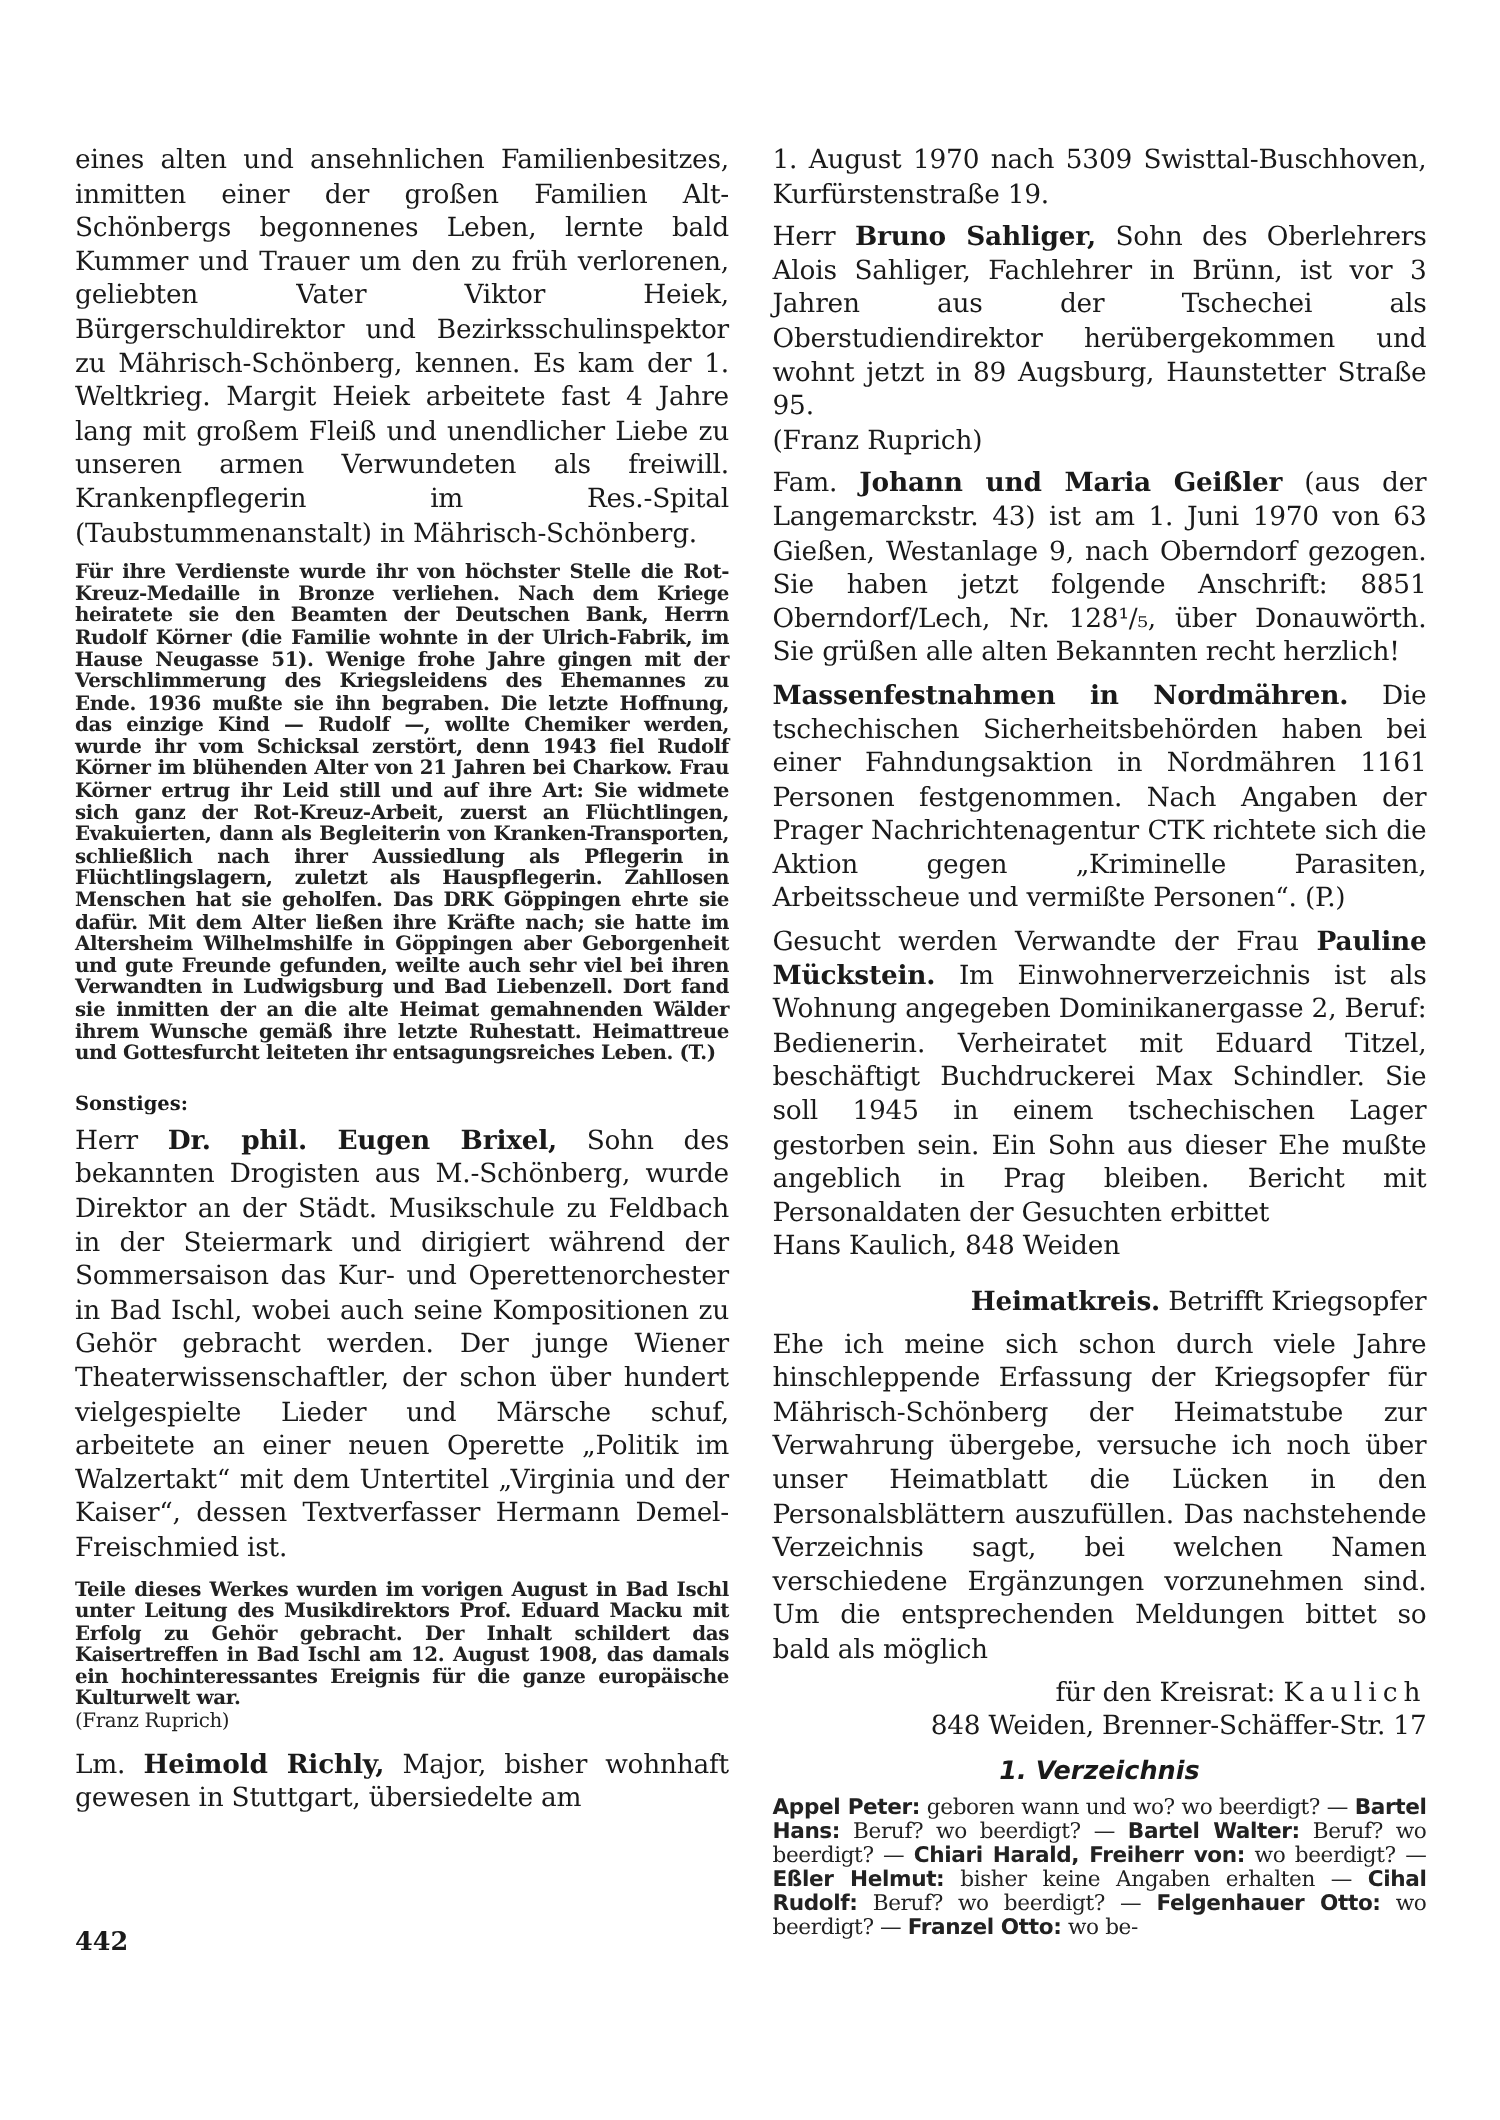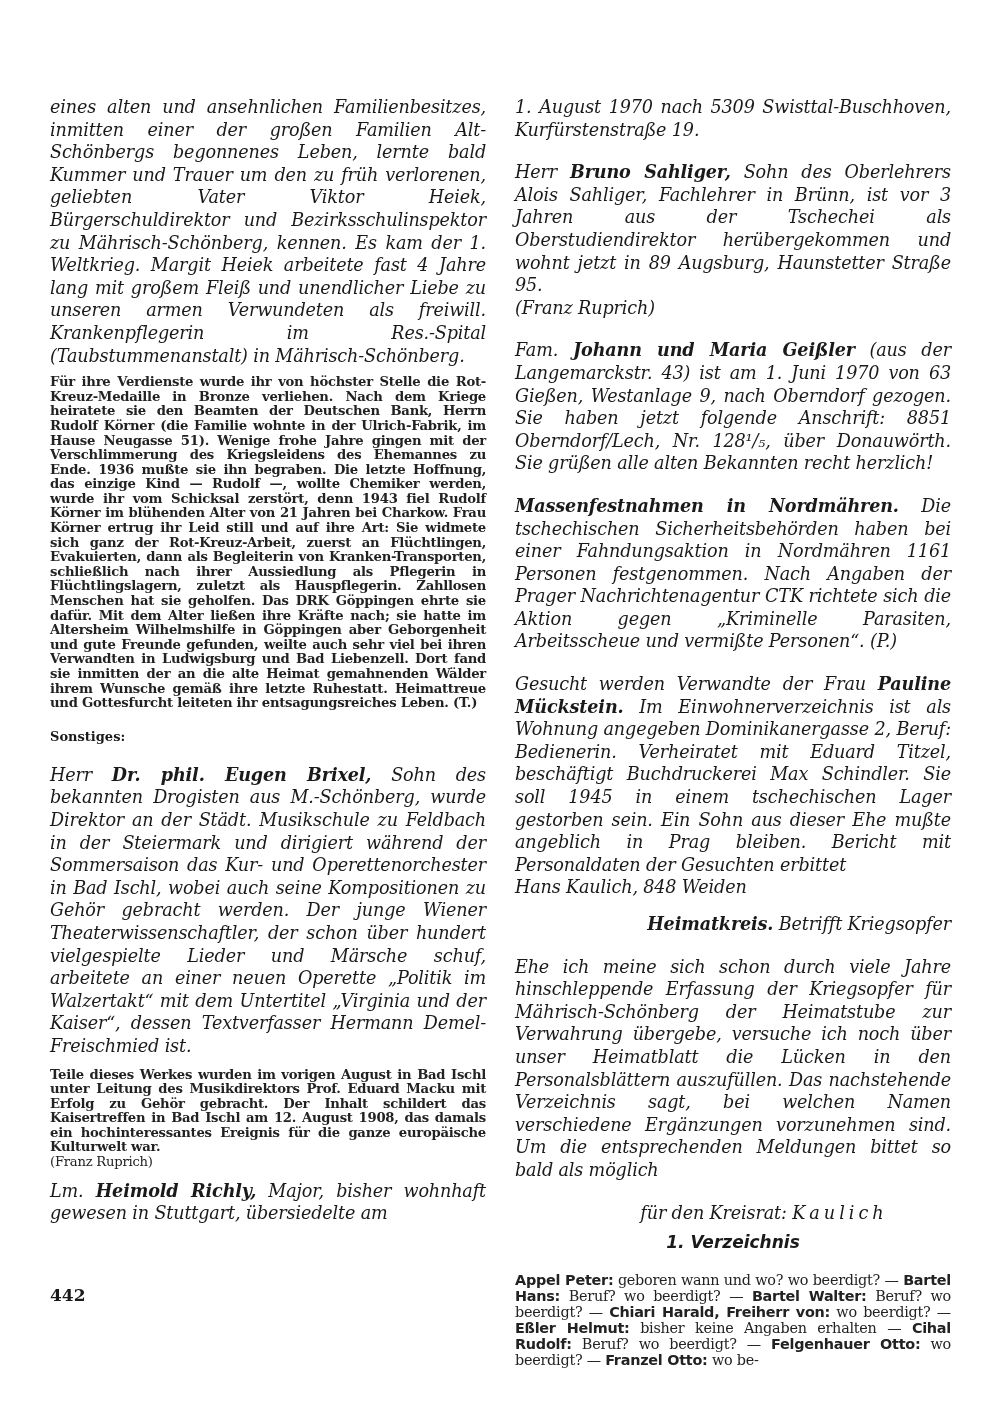--- a/index.html
+++ b/index.html
@@ -1,33 +1,33 @@
 <!DOCTYPE html>
 <html><head>
 <meta charset="utf-8">
 <style>
   html, body { margin: 0; padding: 0; background: #ffffff; }
   body { width: 1000px; height: 1413px; position: relative; overflow: hidden; color: #1a1a1a; }
   .col { position: absolute; }
   #left { left: 50px; top: 96px; width: 436px; }
   #right { left: 515px; top: 96px; width: 436px; }
-  .big { font-family: "DejaVu Serif", serif; font-size: 17.6px; line-height: 22.6px; text-align: justify; margin: 0; letter-spacing: -0.15px; font-style: italic; }
+  .big { font-family: "DejaVu Serif", serif; font-size: 17.6px; line-height: 22.6px; text-align: justify; margin: 0; letter-spacing: -0.15px; }
   .small { font-family: "DejaVu Serif", serif; font-size: 13.2px; line-height: 14.6px; text-align: justify; margin: 0; font-weight: bold; letter-spacing: -0.25px; color: #222; }
   .serif-in-small { font-family: "DejaVu Serif", serif; font-weight: normal; }
   .b { font-weight: bold; }
   .sans-b { font-family: "DejaVu Sans", sans-serif; font-weight: bold; }
   .right { }
   .heading { font-family: "DejaVu Serif", serif; font-weight: bold; font-size: 13px; margin: 0; }
   .center-title { font-family: "DejaVu Sans", sans-serif; font-weight: bold; font-size: 17px; text-align: center; margin: 0; font-style: italic; }
   .spaced { letter-spacing: 4px; }
-  .gap6 { margin-top: 20px; }
+  .gap6 { margin-top: 6px; }
   .gap8 { margin-top: 8px; }
   .gap10 { margin-top: 10px; }
   .gap14 { margin-top: 14px; }
-  .indent-sig { padding-left: 62px; text-align: center; }
+  .indent-sig { padding-left: 62px; text-align: right; }
   #page-number { position: absolute; left: 50px; top: 1285px; font-family: "DejaVu Serif", serif; font-weight: bold; font-size: 17px; }
 </style>
 </head>
 <body>
 
 <div id="left" class="col">
   <p class="big">eines alten und ansehnlichen Familienbesitzes, inmitten einer der großen Familien Alt-Schönbergs begonnenes Leben, lernte bald Kummer und Trauer um den zu früh verlorenen, geliebten Vater Viktor Heiek, Bürgerschuldirektor und Bezirksschulinspektor zu Mährisch-Schönberg, kennen. Es kam der 1. Weltkrieg. Margit Heiek arbeitete fast 4 Jahre lang mit großem Fleiß und unendlicher Liebe zu unseren armen Verwundeten als freiwill. Krankenpflegerin im Res.-Spital (Taubstummenanstalt) in Mährisch-Schönberg.</p>
   <p class="small gap8">Für ihre Verdienste wurde ihr von höchster Stelle die Rot-Kreuz-Medaille in Bronze verliehen. Nach dem Kriege heiratete sie den Beamten der Deutschen Bank, Herrn Rudolf Körner (die Familie wohnte in der Ulrich-Fabrik, im Hause Neugasse 51). Wenige frohe Jahre gingen mit der Verschlimmerung des Kriegsleidens des Ehemannes zu Ende. 1936 mußte sie ihn begraben. Die letzte Hoffnung, das einzige Kind — Rudolf —, wollte Chemiker werden, wurde ihr vom Schicksal zerstört, denn 1943 fiel Rudolf Körner im blühenden Alter von 21 Jahren bei Charkow. Frau Körner ertrug ihr Leid still und auf ihre Art: Sie widmete sich ganz der Rot-Kreuz-Arbeit, zuerst an Flüchtlingen, Evakuierten, dann als Begleiterin von Kranken-Transporten, schließlich nach ihrer Aussiedlung als Pflegerin in Flüchtlingslagern, zuletzt als Hauspflegerin. Zahllosen Menschen hat sie geholfen. Das DRK Göppingen ehrte sie dafür. Mit dem Alter ließen ihre Kräfte nach; sie hatte im Altersheim Wilhelmshilfe in Göppingen aber Geborgenheit und gute Freunde gefunden, weilte auch sehr viel bei ihren Verwandten in Ludwigsburg und Bad Liebenzell. Dort fand sie inmitten der an die alte Heimat gemahnenden Wälder ihrem Wunsche gemäß ihre letzte Ruhestatt. Heimattreue und Gottesfurcht leiteten ihr entsagungsreiches Leben. (T.)</p>
 
   <p class="heading" style="margin-top:18px;">Sonstiges:</p>
@@ -67,19 +67,20 @@
   <p class="big right">Hans Kaulich, 848 Weiden</p>
 
   <p class="big gap14" style="text-align:right;">
     <span class="b">Heimatkreis.</span><span> Betrifft Kriegsopfer</span>
   </p>
   <p class="big gap6">Ehe ich meine sich schon durch viele Jahre hinschleppende Erfassung der Kriegsopfer für Mährisch-Schönberg der Heimatstube zur Verwahrung übergebe, versuche ich noch über unser Heimatblatt die Lücken in den Personalsblättern auszufüllen. Das nachstehende Verzeichnis sagt, bei welchen Namen verschiedene Ergänzungen vorzunehmen sind. Um die entsprechenden Meldungen bittet so bald als möglich</p>
 
   <p class="big indent-sig gap6">
     <span>für den Kreisrat: </span><span class="spaced">Kaulich</span>
   </p>
+  <p class="big indent-sig">848 Weiden, Brenner-Schäffer-Str. 17</p>
 
   <p class="center-title gap8">1. Verzeichnis</p>
 
   <p class="small gap6" style="font-weight:normal; font-size:14.4px; line-height:16px;">
     <span><span class="sans-b">Appel Peter:</span><span> geboren wann und wo? wo beerdigt? — </span></span><span><span class="sans-b">Bartel Hans:</span><span> Beruf? wo beerdigt? — </span></span><span><span class="sans-b">Bartel Walter:</span><span> Beruf? wo beerdigt? — </span></span><span><span class="sans-b">Chiari Harald, Freiherr von:</span><span> wo beerdigt? — </span></span><span><span class="sans-b">Eßler Helmut:</span><span> bisher keine Angaben erhalten — </span></span><span><span class="sans-b">Cihal Rudolf:</span><span> Beruf? wo beerdigt? — </span></span><span><span class="sans-b">Felgenhauer Otto:</span><span> wo beerdigt? — </span></span><span><span class="sans-b">Franzel Otto:</span><span> wo be-</span></span>
   </p>
 </div>
 
 </body></html>

